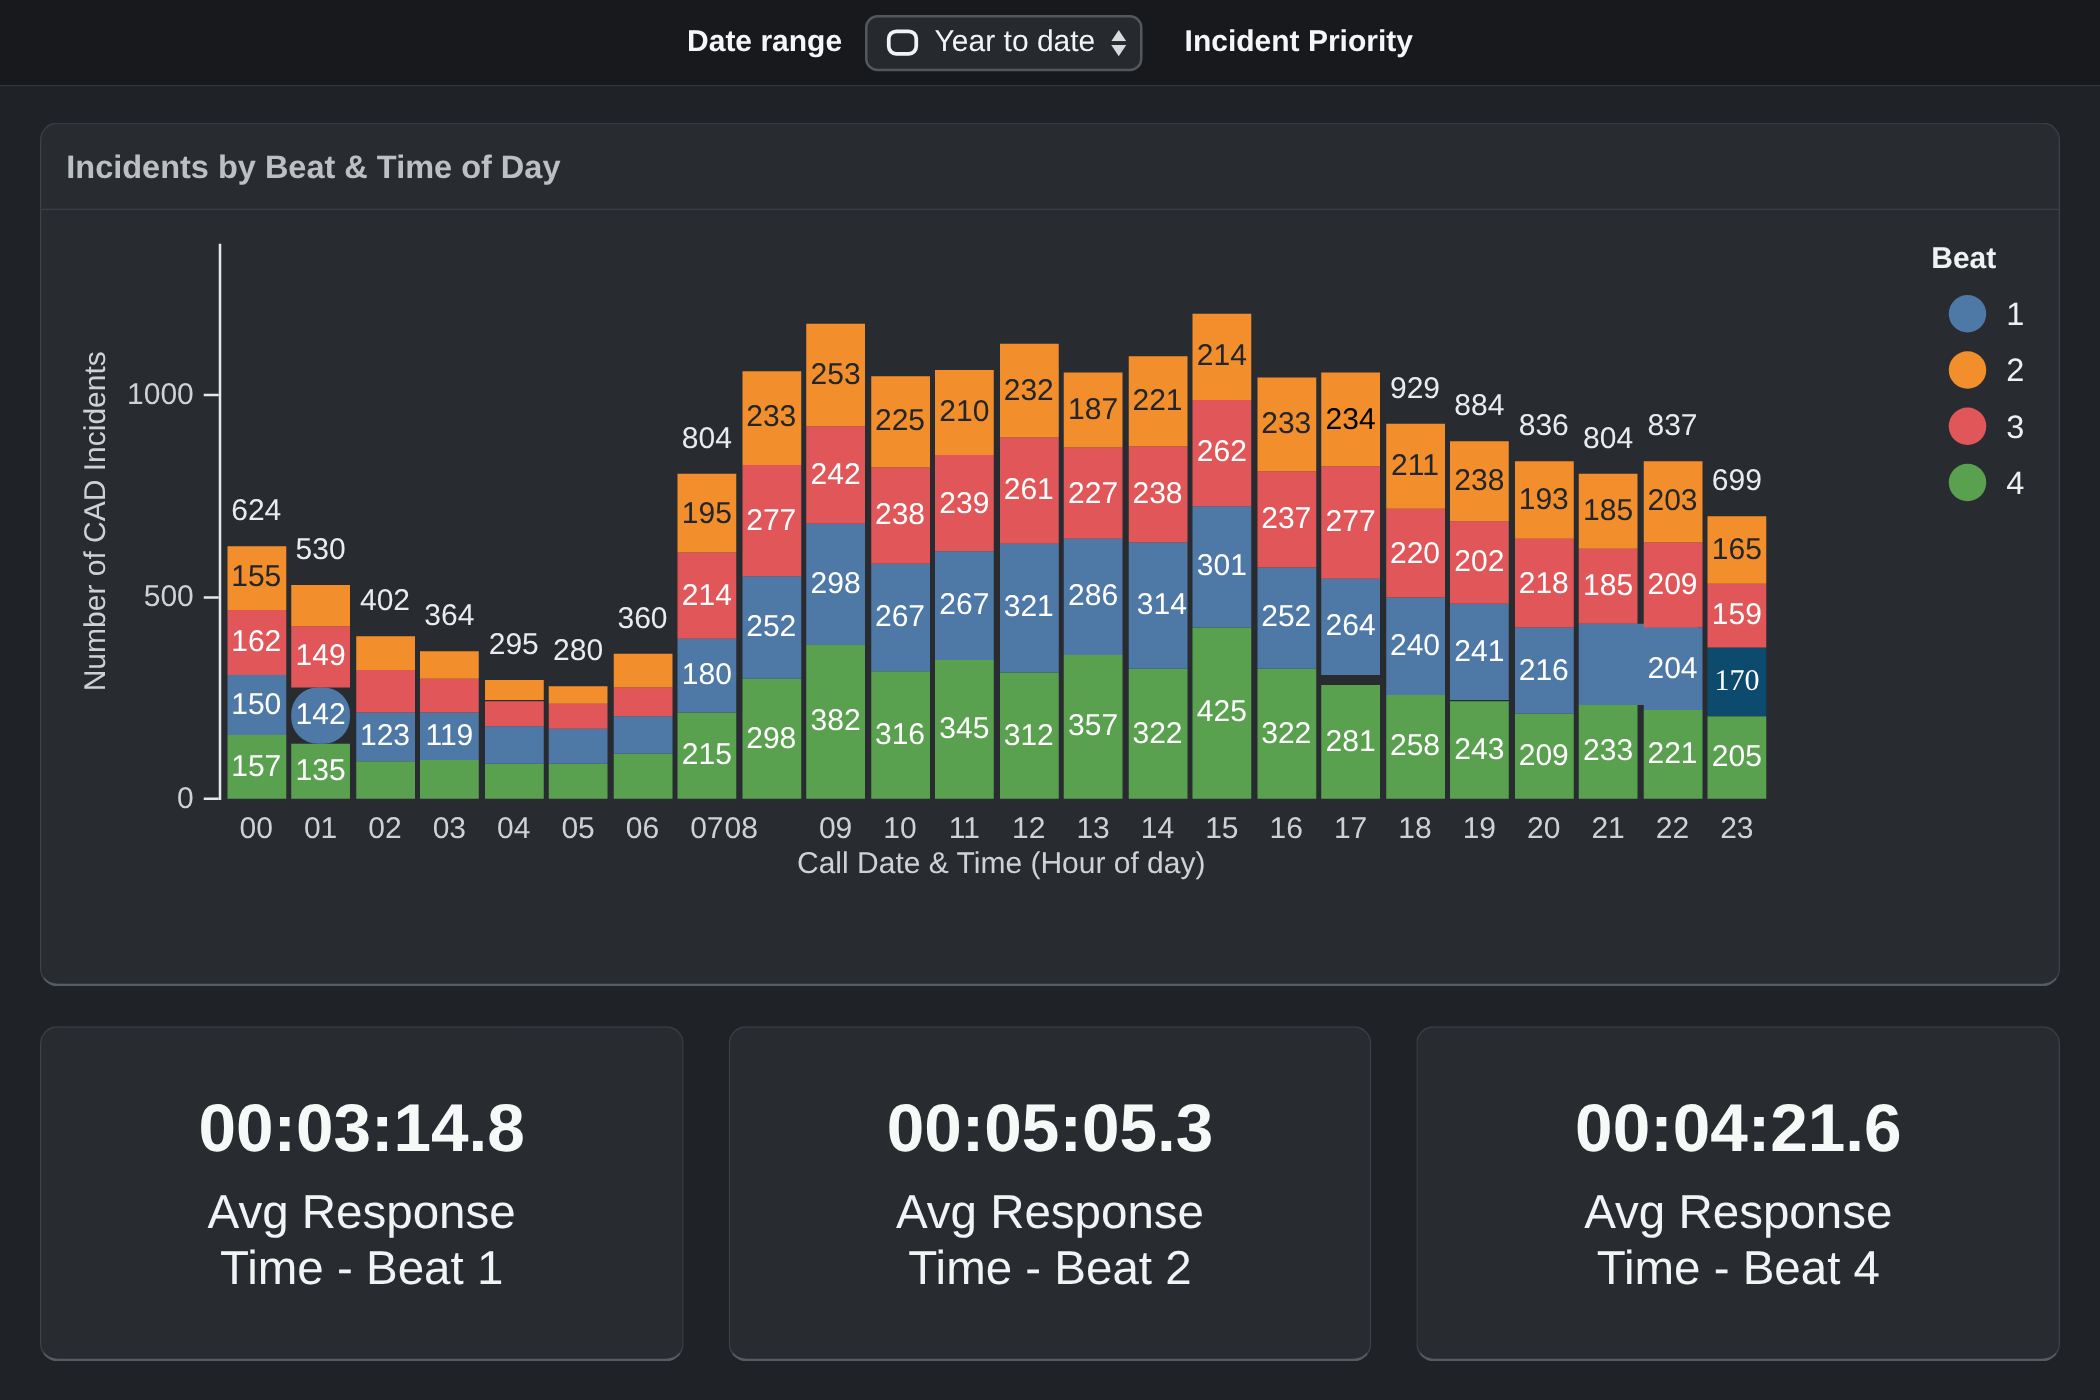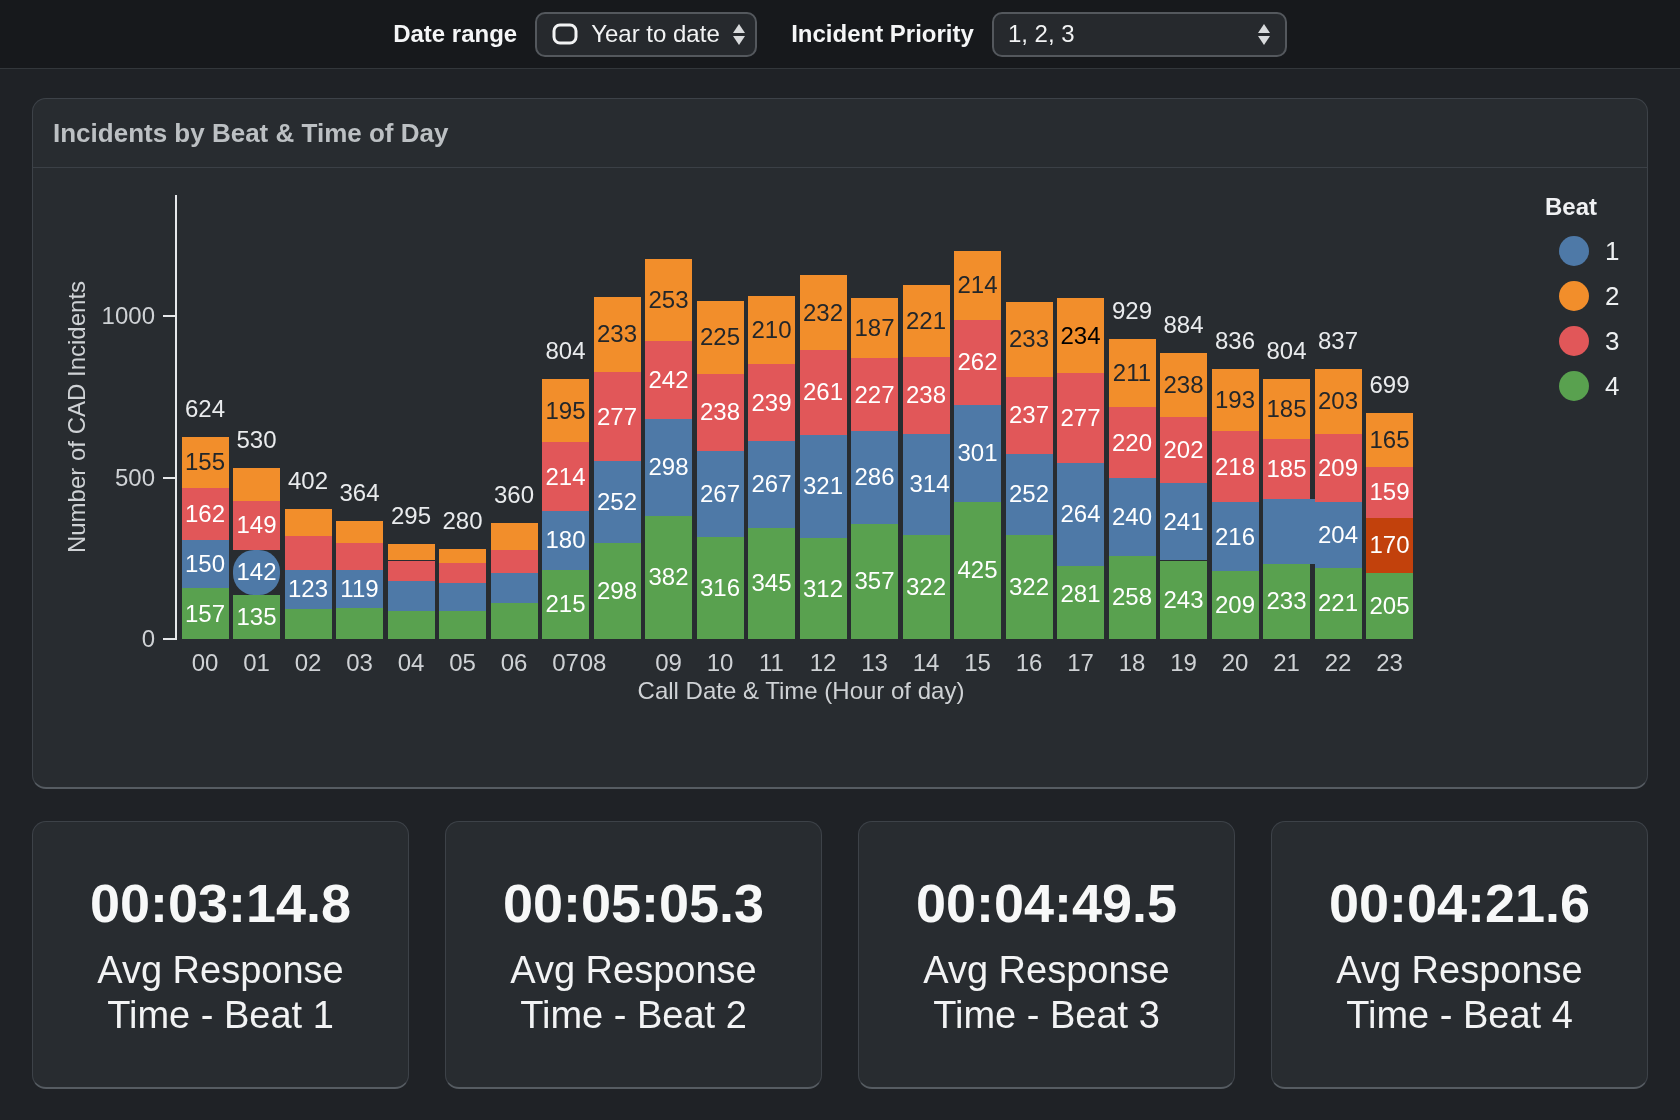--- a/index.html
+++ b/index.html
@@ -80,31 +80,20 @@
     <span class="spinner">
       <svg width="14" height="9" viewBox="0 0 14 9">
           <polygon points="7,0 13,9 1,9" fill="#d8dadc"></polygon>
         </svg>
       <svg width="14" height="9" viewBox="0 0 14 9">
           <polygon points="1,0 13,0 7,9" fill="#d8dadc"></polygon>
         </svg>
     </span>
   </div>
   <span class="tb-label second">Incident Priority</span>
-  <div class="dropdown dd-priority">
-    <span class="dd-value">1, 2, 3</span>
-    <span class="spinner">
-      <svg width="14" height="9" viewBox="0 0 14 9">
-          <polygon points="7,0 13,9 1,9" fill="#d8dadc"></polygon>
-        </svg>
-      <svg width="14" height="9" viewBox="0 0 14 9">
-          <polygon points="1,0 13,0 7,9" fill="#d8dadc"></polygon>
-        </svg>
-    </span>
-  </div>
 </div>
 
 <div class="chart-card">
   <div class="chart-header">
     <span class="chart-title">Incidents by Beat &amp; Time of Day</span>
   </div>
   <div id="plot">
     <div class="abs y-axis-line"></div>
     <div class="abs y-title">Number of CAD Incidents</div>
     <div class="abs x-title">Call Date &amp; Time (Hour of day)</div>
@@ -302,21 +291,21 @@
       <div class="abs bar-seg" style="left: 972.5px; top: 278.047px; height: 76.551px; background: rgb(225, 87, 89);">
         <span style="color: rgb(255, 255, 255);">237</span>
       </div>
       <div class="abs bar-seg" style="left: 972.5px; top: 202.788px; height: 75.259px; background: rgb(242, 142, 43);">
         <span style="color: rgb(34, 38, 42);">233</span>
       </div>
       <div class="abs x-label" style="left: 966px;">16</div>
       <div class="abs bar-seg" style="left: 1024px; top: 449.237px; height: 90.763px; background: rgb(89, 161, 79);">
         <span style="color: rgb(255, 255, 255);">281</span>
       </div>
-      <div class="abs bar-seg" style="left: 1024px; top: 363.965px; height: 103px; background: rgb(78, 121, 167);">
+      <div class="abs bar-seg" style="left: 1024px; top: 363.965px; height: 77px; background: rgb(78, 121, 167);">
         <span style="color: rgb(255, 255, 255);">264</span>
       </div>
       <div class="abs bar-seg" style="left: 1024px; top: 274.494px; height: 89.471px; background: rgb(225, 87, 89);">
         <span style="color: rgb(255, 255, 255);">277</span>
       </div>
       <div class="abs bar-seg" style="left: 1024px; top: 198.912px; height: 75.582px; background: rgb(242, 142, 43);">
         <span style="color: #000000;">234</span>
       </div>
       <div class="abs x-label" style="left: 1017.5px;">17</div>
       <div class="abs bar-seg" style="left: 1075.5px; top: 456.666px; height: 83.334px; background: rgb(89, 161, 79);">
@@ -385,21 +374,21 @@
         <span style="color: rgb(255, 255, 255);">209</span>
       </div>
       <div class="abs bar-seg" style="left: 1281.5px; top: 269.649px; height: 65.569px; background: rgb(242, 142, 43);">
         <span style="color: rgb(34, 38, 42);">203</span>
       </div>
       <div class="abs bar-total" style="left: 1260px; top: 227.649px;">837</div>
       <div class="abs x-label" style="left: 1275px;">22</div>
       <div class="abs bar-seg" style="left: 1333px; top: 473.785px; height: 66.215px; background: rgb(89, 161, 79);">
         <span style="color: rgb(255, 255, 255);">205</span>
       </div>
-      <div class="abs bar-seg" style="left: 1333px; top: 418.875px; height: 54.91px; background: #c2410c;">
+      <div class="abs bar-seg" style="left: 1333px; top: 418.875px; height: 54.91px; background: #0c4a6e; font-family: Liberation Serif, serif;">
         <span style="color: rgb(255, 255, 255);">170</span>
       </div>
       <div class="abs bar-seg" style="left: 1333px; top: 367.518px; height: 51.357px; background: rgb(225, 87, 89);">
         <span style="color: rgb(255, 255, 255);">159</span>
       </div>
       <div class="abs bar-seg" style="left: 1333px; top: 314.223px; height: 53.295px; background: rgb(242, 142, 43);">
         <span style="color: rgb(34, 38, 42);">165</span>
       </div>
       <div class="abs bar-total" style="left: 1311.5px; top: 272.223px;">699</div>
       <div class="abs x-label" style="left: 1326.5px;">23</div>
@@ -417,20 +406,16 @@
 <div class="kpi-row">
   <div class="kpi-card">
     <div class="kpi-value">00:03:14.8</div>
     <div class="kpi-label">Avg Response Time - Beat 1</div>
   </div>
   <div class="kpi-card">
     <div class="kpi-value">00:05:05.3</div>
     <div class="kpi-label">Avg Response Time - Beat 2</div>
   </div>
   <div class="kpi-card">
-    <div class="kpi-value">00:04:49.5</div>
-    <div class="kpi-label">Avg Response Time - Beat 3</div>
-  </div>
-  <div class="kpi-card">
     <div class="kpi-value">00:04:21.6</div>
     <div class="kpi-label">Avg Response Time - Beat 4</div>
   </div>
 </div>
 
 </body></html>

